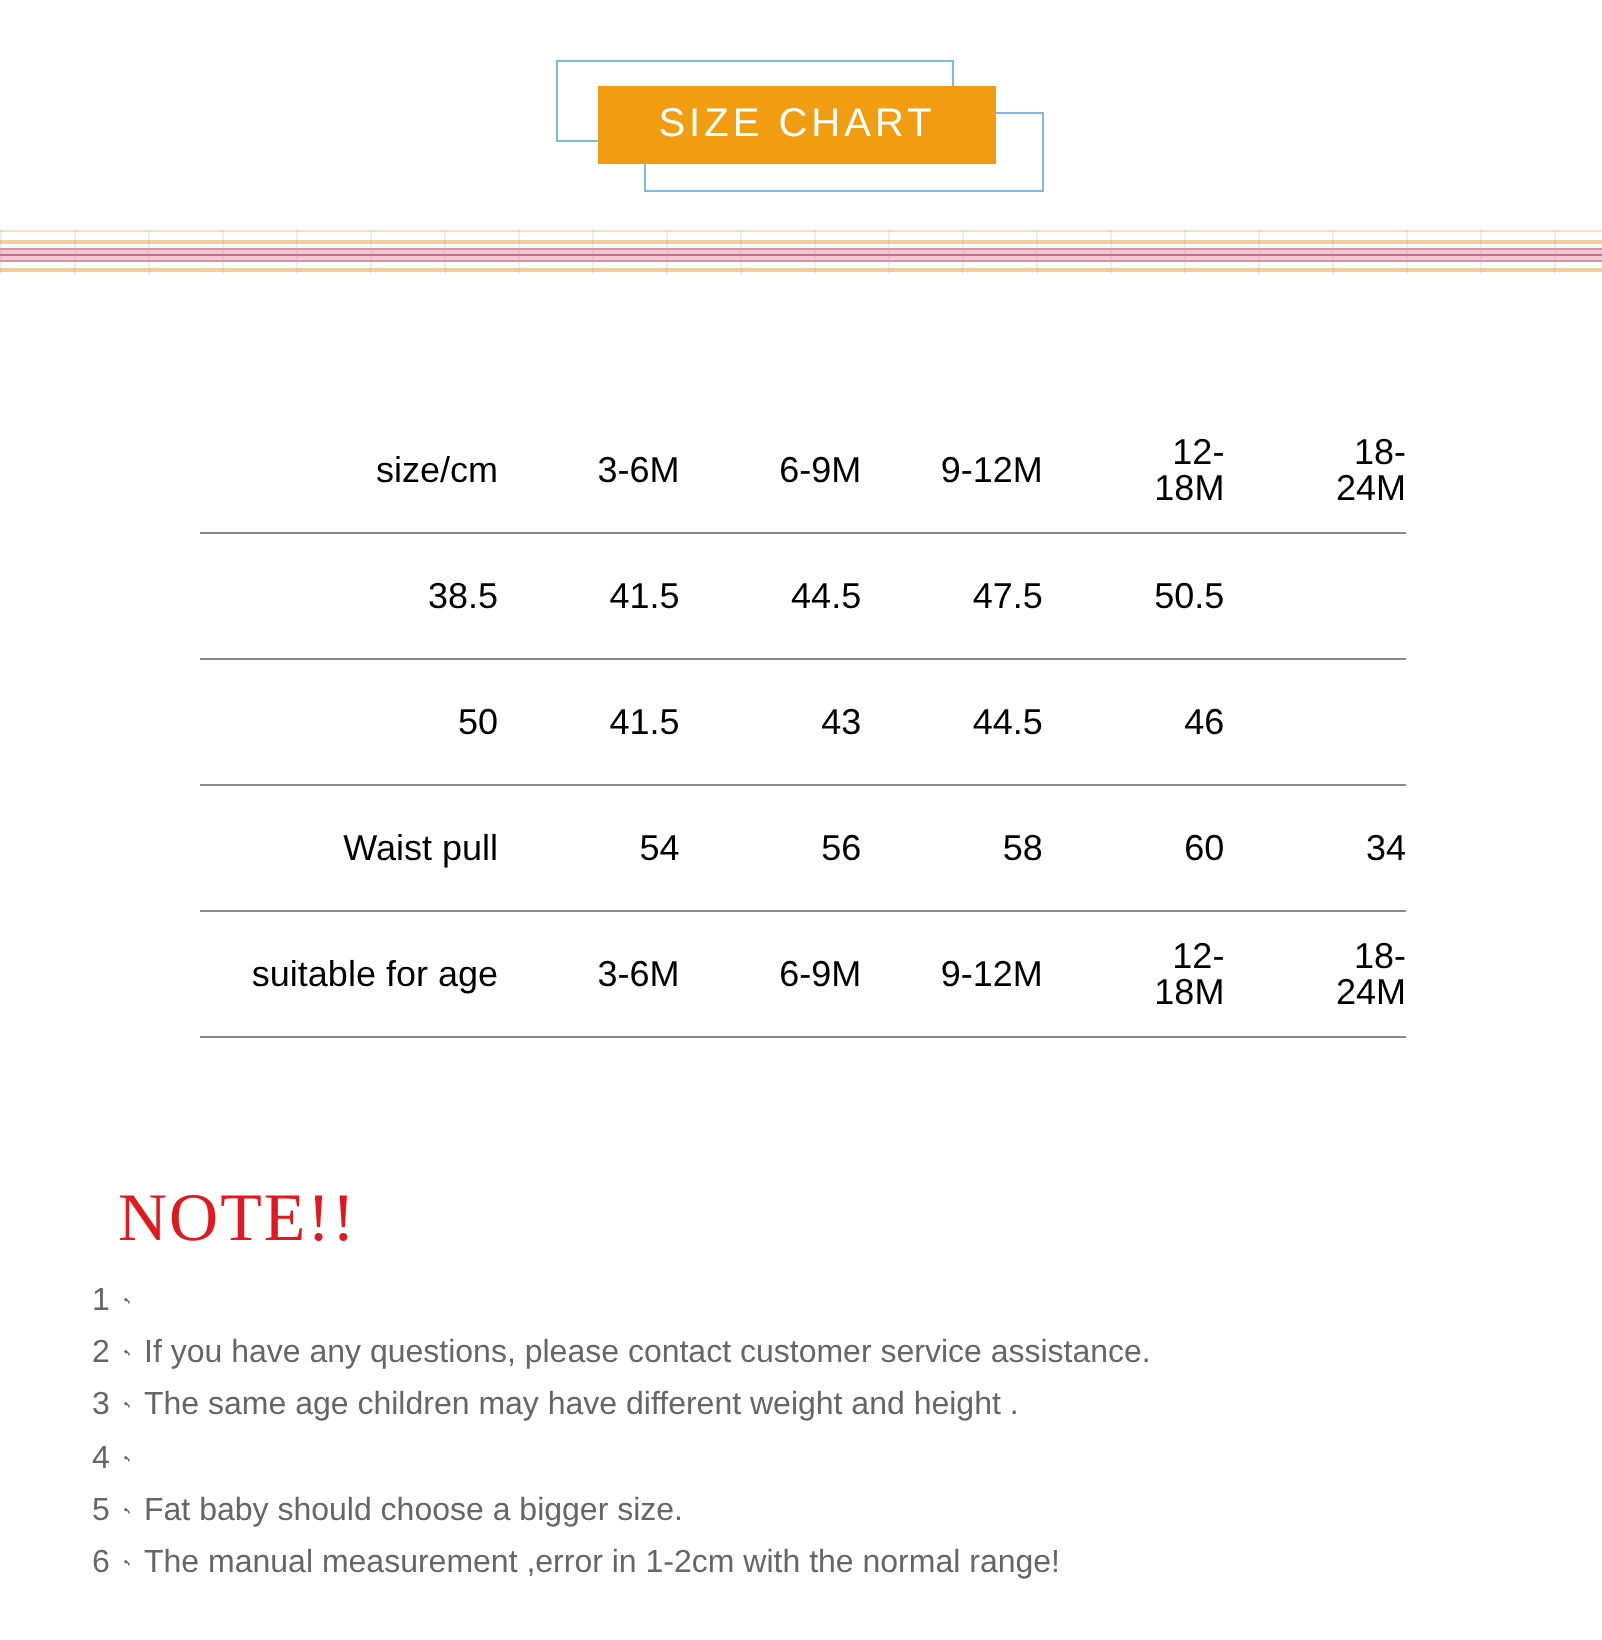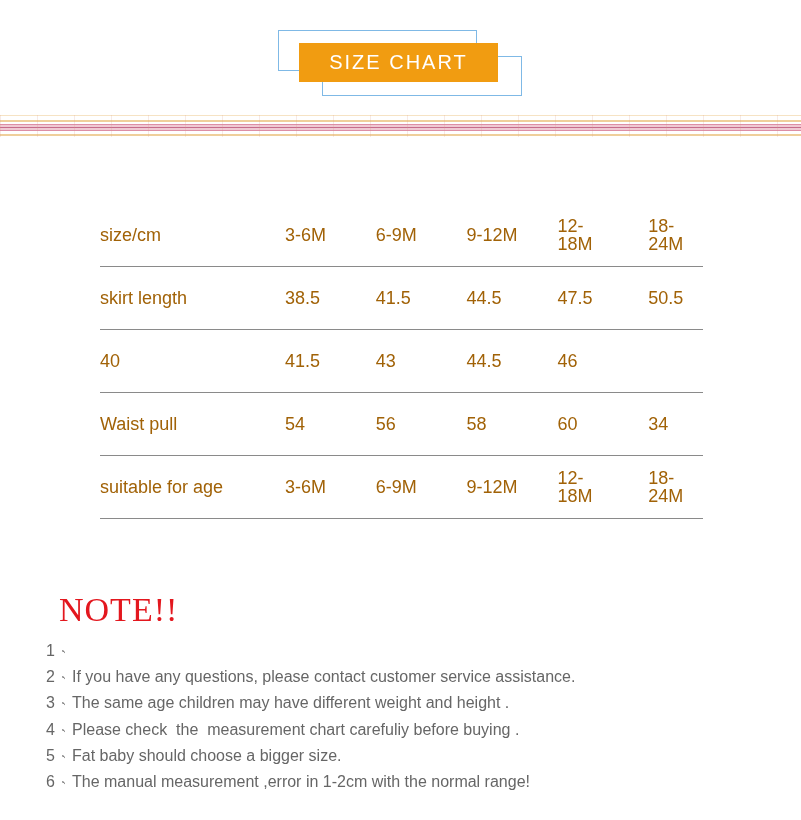--- a/index.html
+++ b/index.html
@@ -42,23 +42,23 @@
     content:""; position:absolute; inset:0;
     background:repeating-linear-gradient(90deg,
       rgba(214,150,130,0.20) 0px, rgba(214,150,130,0.20) 1px,
       transparent 1px, transparent 37px);
   }
 
   
   .size-table { position:absolute; left:100px; top:204px; width:603px; }
   .trow {
     display:grid; grid-template-columns:149px repeat(5, 1fr);
-    height:63px; align-items:center; text-align:left;
+    height:63px; align-items:center; text-align:right;
     border-bottom:1px solid #8a8a8a;
-    font-size:18px; color:#a16207;gap:36px;
+    font-size:18px; color:#000000;gap:36px;
   }
   .trow .cell { line-height:1; }
 
   
   .note-heading {
     position:absolute; left:59px; top:591px;
     font-family:"Liberation Serif", serif;
     font-size:34px; color:#e3171e; letter-spacing:1px;
   }
   .notes { position:absolute; left:46px; top:638px; list-style:none; }
@@ -89,29 +89,28 @@
   <div class="size-table">
     <div class="trow">
       <div class="cell">size/cm</div>
       <div class="cell">3-6M</div>
       <div class="cell">6-9M</div>
       <div class="cell">9-12M</div>
       <div class="cell">12-18M</div>
       <div class="cell">18-24M</div>
     </div>
     <div class="trow">
-      <div class="cell">skirt length</div>
       <div class="cell">38.5</div>
       <div class="cell">41.5</div>
       <div class="cell">44.5</div>
       <div class="cell">47.5</div>
       <div class="cell">50.5</div>
     </div>
     <div class="trow">
-      <div class="cell">40</div>
+      <div class="cell">50</div>
       <div class="cell">41.5</div>
       <div class="cell">43</div>
       <div class="cell">44.5</div>
       <div class="cell">46</div>
     </div>
     <div class="trow">
       <div class="cell">Waist pull</div>
       <div class="cell">54</div>
       <div class="cell">56</div>
       <div class="cell">58</div>
@@ -140,21 +139,20 @@
         <span class="txt">If you have any questions, please contact customer service assistance.</span>
     </li>
     <li class="note-item">
       <span class="num">3</span>
         <span class="dun" title="、"></span>
         <span class="txt">The same age children may have different weight and height .</span>
     </li>
     <li class="note-item">
       <span class="num">4</span>
         <span class="dun" title="、"></span>
-        <span class="txt">Please check  the  measurement chart carefuliy before buying .</span>
     </li>
     <li class="note-item">
       <span class="num">5</span>
         <span class="dun" title="、"></span>
         <span class="txt">Fat baby should choose a bigger size.</span>
     </li>
     <li class="note-item">
       <span class="num">6</span>
         <span class="dun" title="、"></span>
         <span class="txt">The manual measurement ,error in 1-2cm with the normal range!</span>

